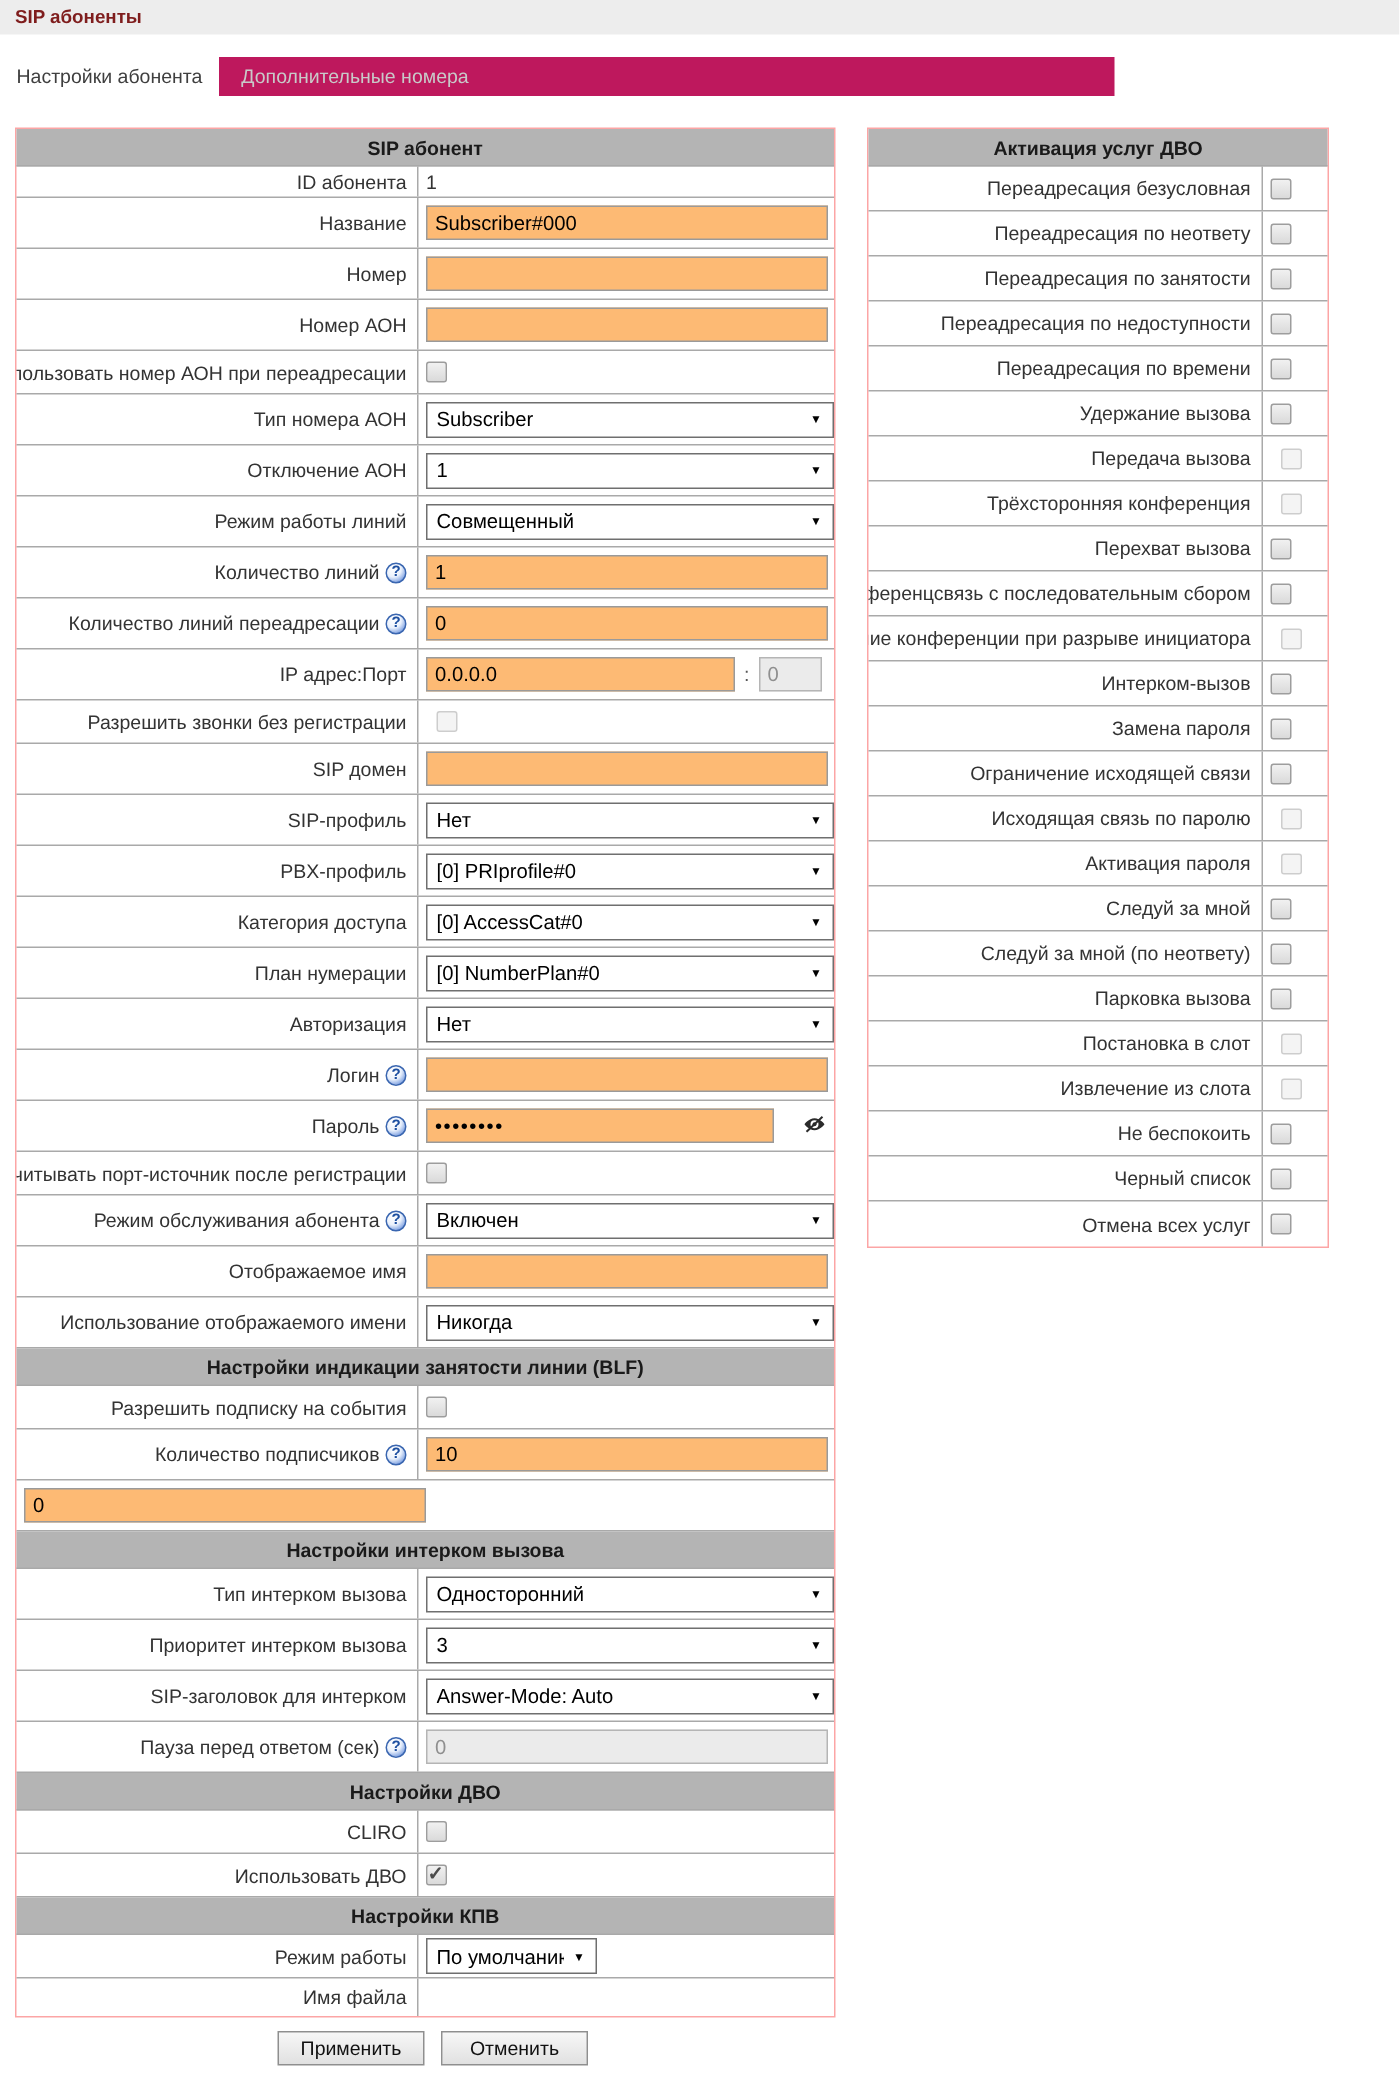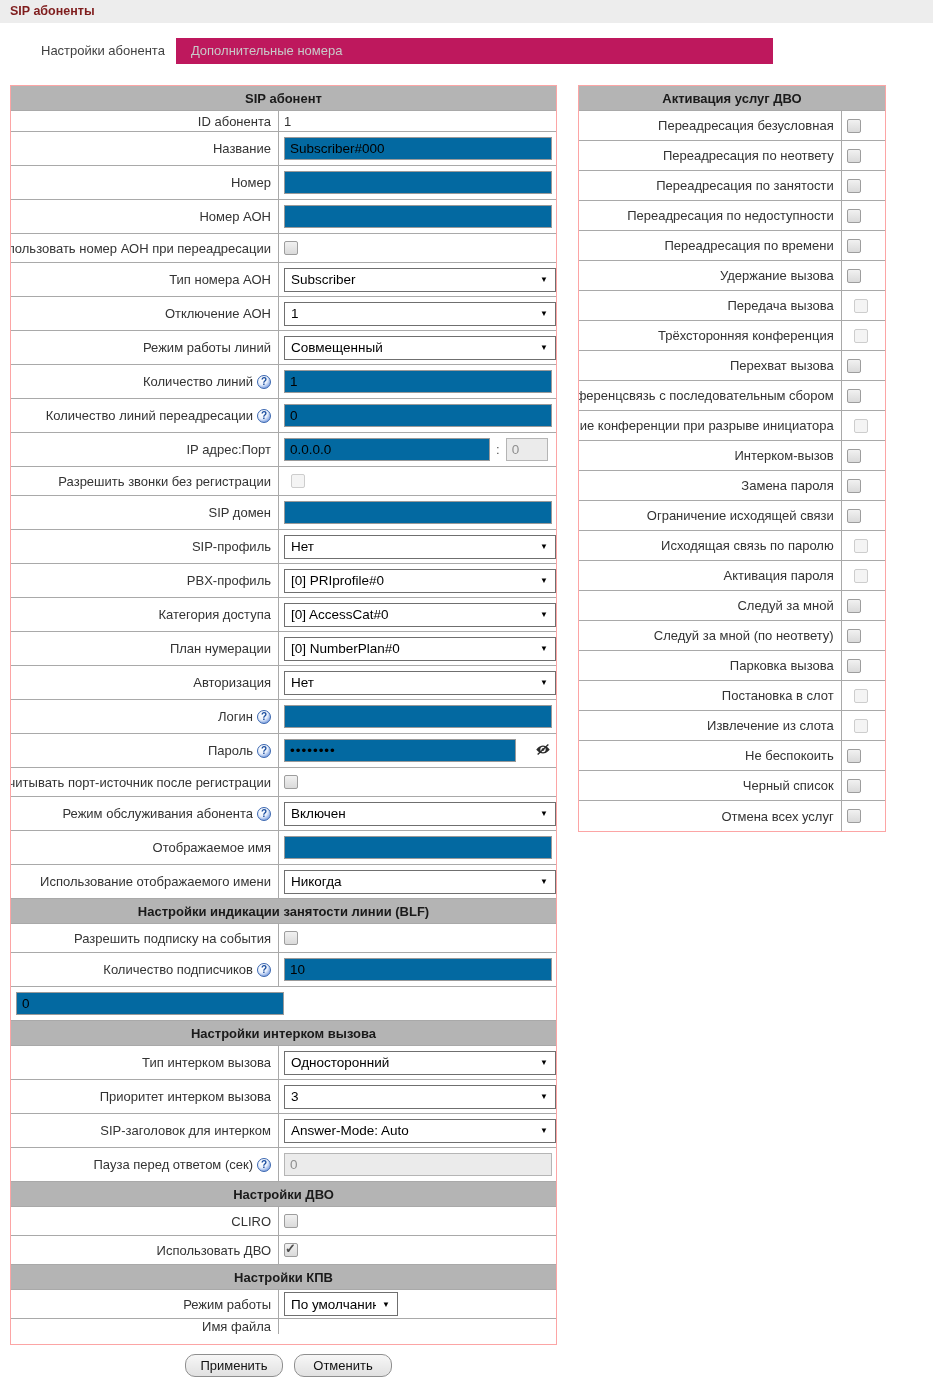--- a/index.html
+++ b/index.html
@@ -10,21 +10,21 @@
   }
   
   .topbar {
     position: absolute; left: 0; top: 0; width: 933px; height: 23px;
     background: #ededed; line-height: 23px; padding-left: 10px;
     font-weight: bold; font-size: 12.5px; color: #7f1d1d;
   }
   
   .tabbar {
     position: absolute; left: 0; top: 38px; width: 743px; height: 26px;
-    display: flex; background: #ffffff; margin-left: 30px;
+    display: flex; background: #ffffff;
   }
   .tab { line-height: 26px; white-space: nowrap; cursor: default; }
   .tab.active { background: #ffffff; color: #3f3f3f; padding: 0 11px; }
   .tab.inactive { background: #be185d; color: #c9c9c9; flex: 1; padding-left: 15px; }
 
   
   .ftable {
     position: absolute; top: 85px; background: #fff;
     border: 1px solid #fca5a5;
   }
@@ -44,28 +44,28 @@
   }
   #left-table .lcell { width: 268px; }
   #left-table .vcell { width: 277px; }
   #right-table .lcell { width: 294px; }
   #right-table .vcell { width: 48px; }
   .vcell { display: flex; align-items: center; padding-left: 5px; position: relative; }
 
   .h-static   { min-height: 21px; }
   .h-input    { min-height: 34px; }
   .h-checkbox { min-height: 29px; }
-  .h-empty    { min-height: 25px; flex-direction: column; }
+  .h-empty    { min-height: 25px; }
   #right-table .row { min-height: 30px; text-align: center; }
 
   
   input[type=text] {
     width: 268px; height: 23px; border: 1px solid #9a9a9a; padding: 1px 5px;
     font-family: "Liberation Sans", sans-serif; font-size: 13.5px; color: #000;
-    background: #0369a1; border-radius: 0; outline: none;
+    background: #fdba74; border-radius: 0; outline: none;
   }
   input[type=text].short-ip { width: 206px; }
   input[type=text].port { width: 42px; margin-left: 6px; }
   input[type=text].pwd { width: 232px; letter-spacing: 1px; }
   input[type=text]:disabled, input[type=text].disabled {
     background: #ebebeb; color: #8f8f8f; border-color: #b5b5b5;
   }
   .colon { color: #555; margin-left: 6px; }
 
   .sel {
@@ -94,21 +94,21 @@
     display: inline-flex; align-items: center; justify-content: center; line-height: 1;
   }
 
   .eye { position: absolute; right: 5px; top: 50%; transform: translateY(-50%); cursor: pointer; }
 
   
   .btnbar { position: absolute; left: 185px; top: 1354px; display: flex; gap: 11px; }
   .btn {
     min-width: 98px; height: 23px; padding: 0 14px;
     background: linear-gradient(#f7f7f7, #e1e1e1);
-    border: 1px solid #8f8f8f; border-radius: 10px;
+    border: 1px solid #8f8f8f; border-radius: 0;
     font-family: "Liberation Sans", sans-serif; font-size: 13px; color: #111;
     cursor: pointer;
   }
 </style>
 </head>
 <body>
 
 <div class="topbar">
   <span>SIP абоненты</span>
 </div>

